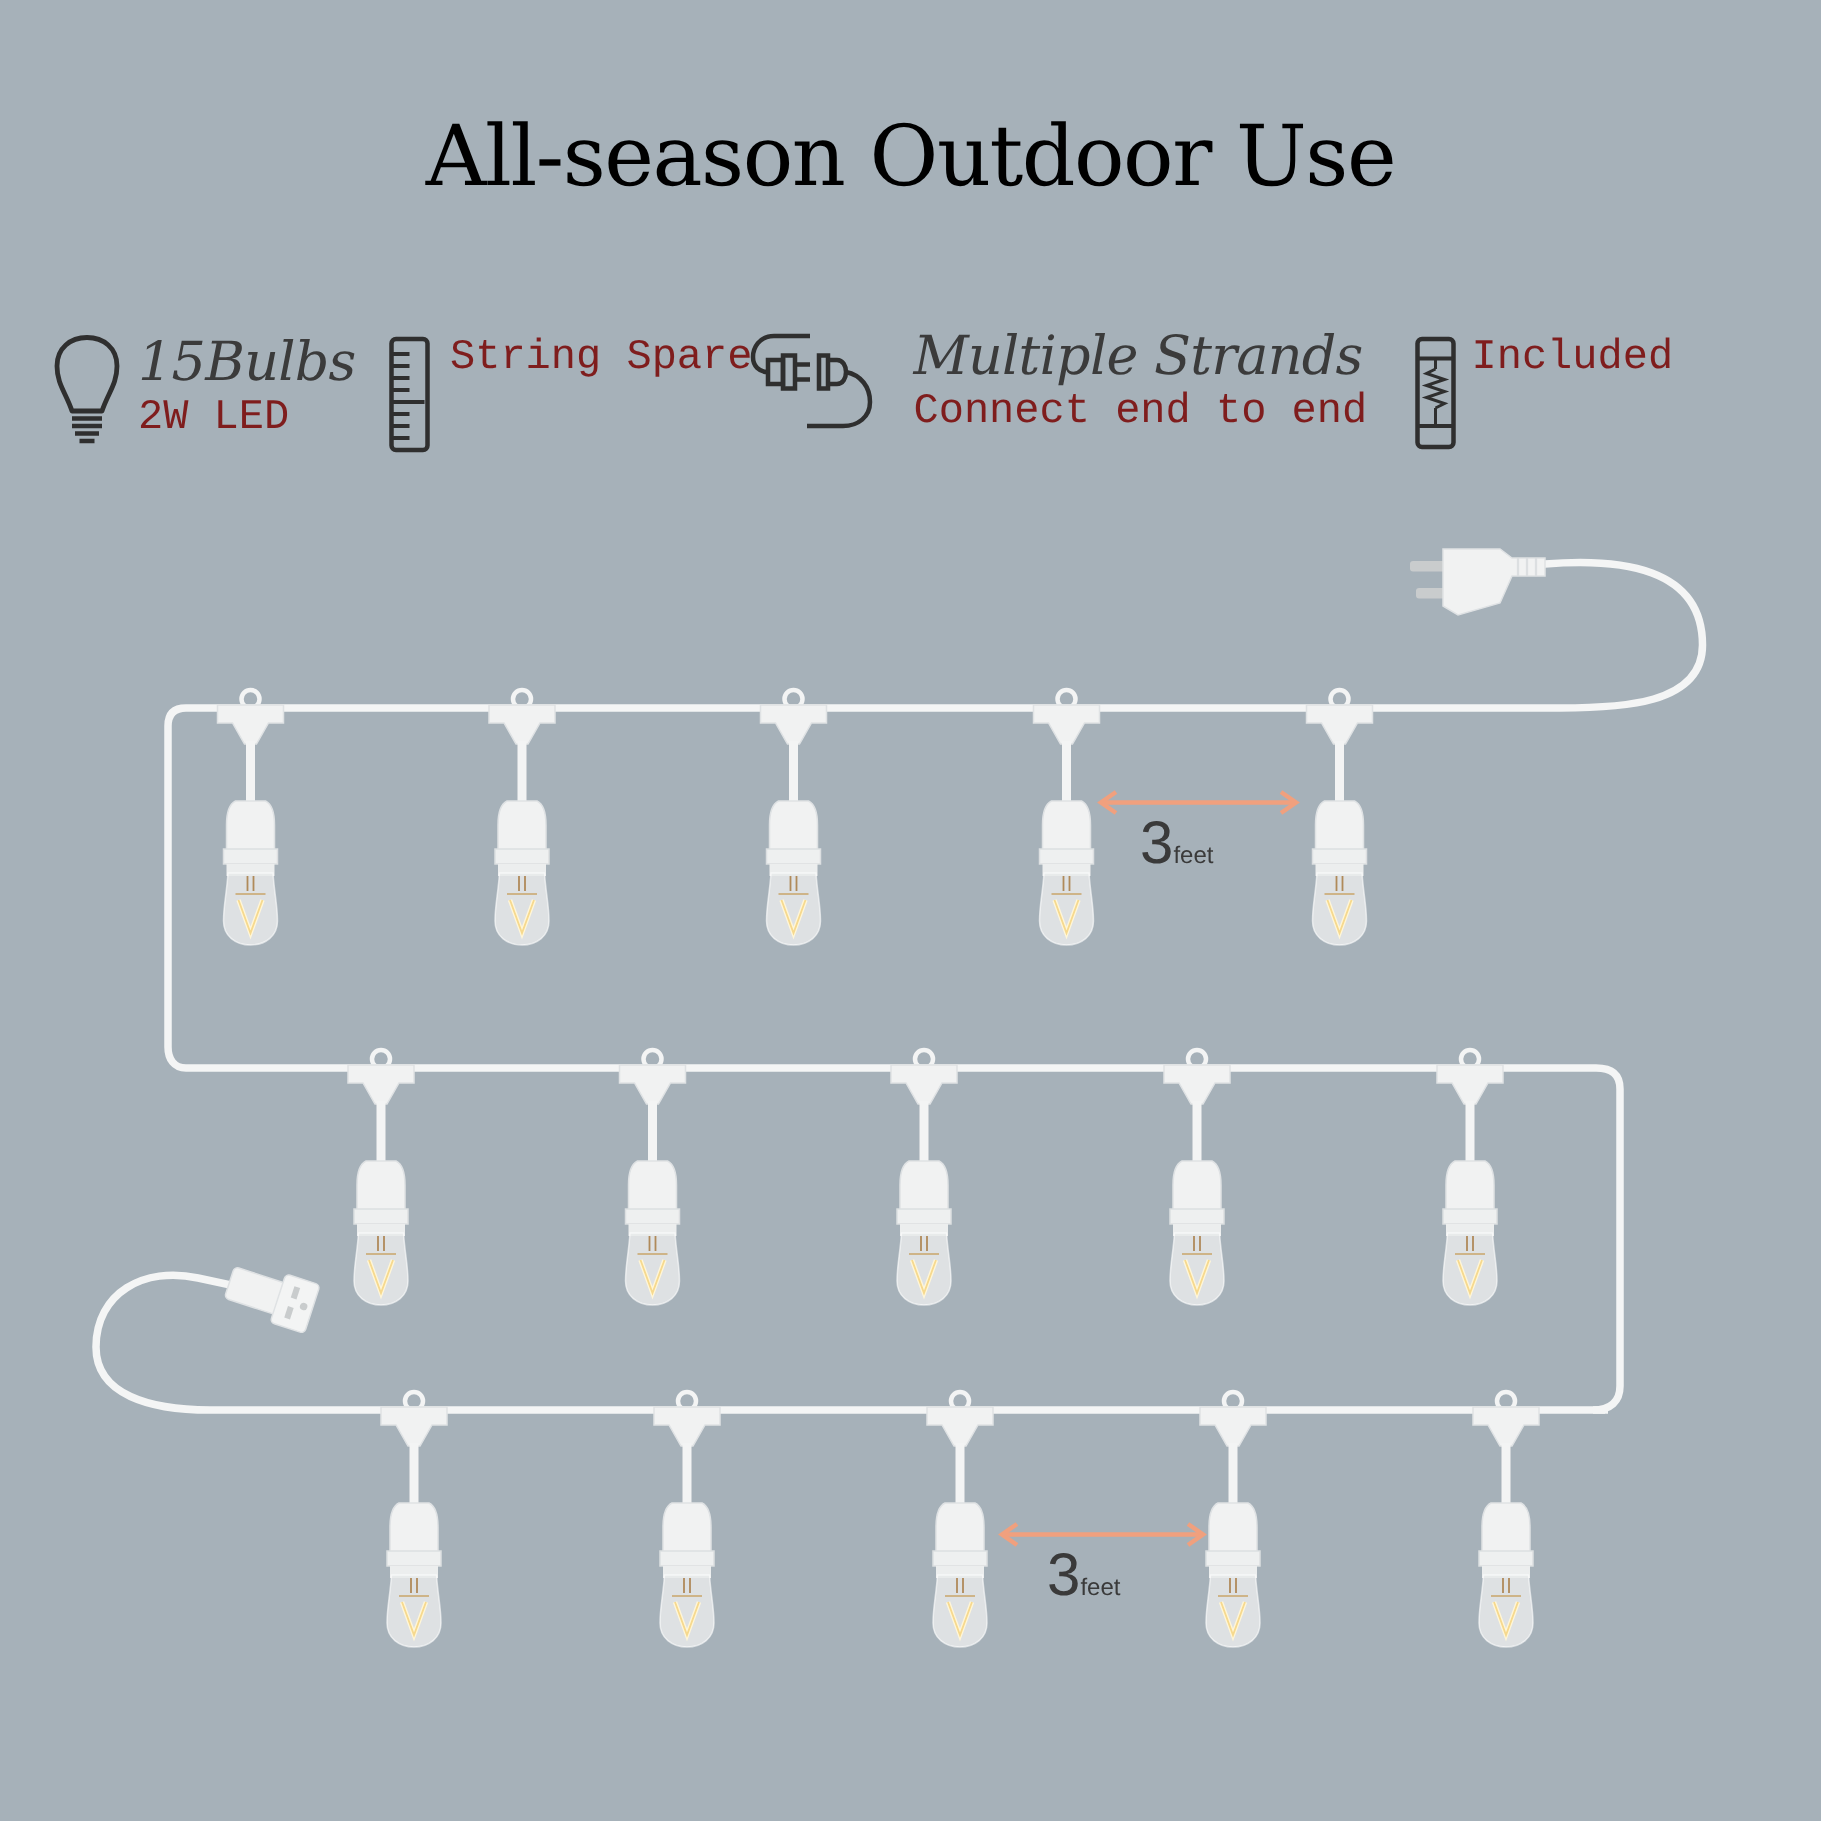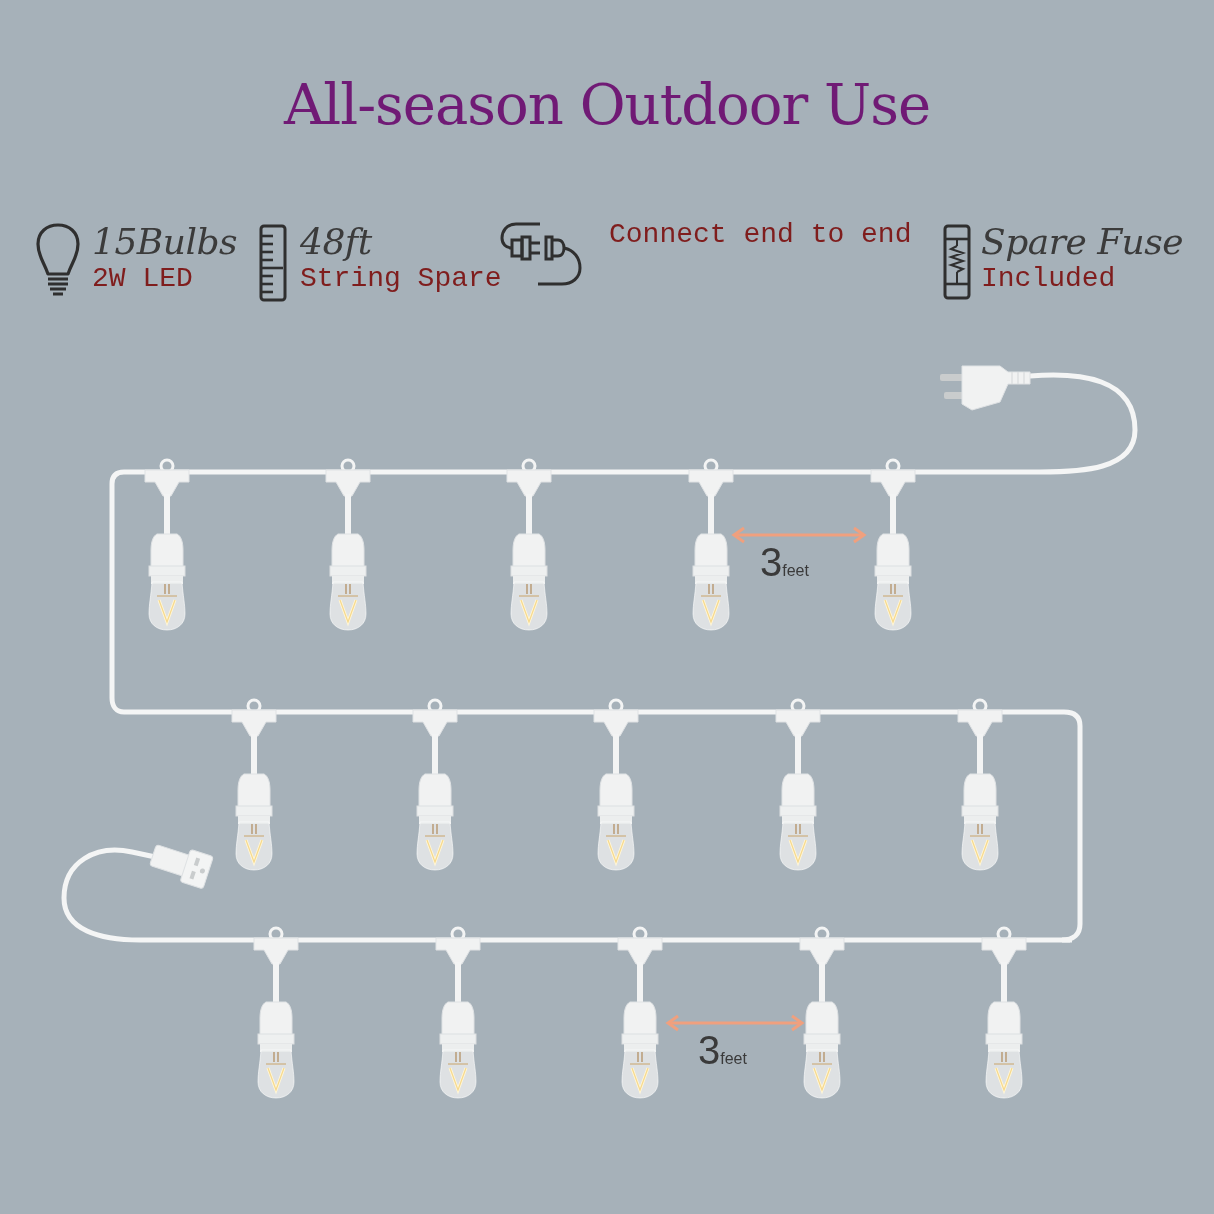--- a/index.html
+++ b/index.html
@@ -8,21 +8,21 @@
     background: #a6b1b9;
     position: relative;
     overflow: hidden;
     font-family: "Liberation Sans", sans-serif;
     color: #3a3a3a;
   }
   .title {
     position: absolute; left: 0; top: 72px; width: 1214px;
     text-align: center;
     font-family: "DejaVu Serif", "Liberation Serif", serif;
-    font-size: 56px; letter-spacing: -1px; color: #701a75;
+    font-size: 56px; letter-spacing: -1px; color: #000000;
   }
   .feature { position: absolute; }
   .feature .main {
     font-family: "DejaVu Serif", "Liberation Serif", serif;
     font-size: 36px; color: #3b3b3b; line-height: 40px; letter-spacing: -0.5px; font-style: italic;
   }
   .feature .sub {
     font-family: Liberation Mono, monospace;
     font-size: 28px; color: #7f1d1d; line-height: 34px;
   }
@@ -56,48 +56,47 @@
     <line x1="3" y1="20" x2="14" y2="20"></line>
     <line x1="3" y1="28" x2="14" y2="28"></line>
     <line x1="3" y1="36" x2="14" y2="36"></line>
     <line x1="3" y1="44" x2="24" y2="44"></line>
     <line x1="3" y1="52" x2="14" y2="52"></line>
     <line x1="3" y1="60" x2="14" y2="60"></line>
     <line x1="3" y1="68" x2="14" y2="68"></line>
   </g>
 </svg>
 <div class="feature" style="left:300px;top:222px">
-  <div class="main">48ft</div>
   <div class="sub">String Spare</div>
 </div>
 
 <svg class="ficon" style="left:498px;top:220px" width="100" height="68" viewBox="0 0 100 68">
   <path d="M42 4 H18 C8 4 4 12 4 18 C4 24 8 28 14 28" fill="none" stroke="#2f2f2f" stroke-width="3"></path>
   <rect x="14" y="20" width="10" height="16" fill="none" stroke="#2f2f2f" stroke-width="3"></rect>
   <rect x="24" y="17" width="8" height="22" fill="none" stroke="#2f2f2f" stroke-width="3"></rect>
   <line x1="32" y1="23" x2="42" y2="23" stroke="#2f2f2f" stroke-width="3"></line>
   <line x1="32" y1="33" x2="42" y2="33" stroke="#2f2f2f" stroke-width="3"></line>
   <rect x="48" y="17" width="6" height="22" fill="none" stroke="#2f2f2f" stroke-width="3"></rect>
   <path d="M54 20 H60 C64 20 66 24 66 28 C66 32 64 36 60 36 H54" fill="none" stroke="#2f2f2f" stroke-width="3"></path>
   <path d="M66 28 C76 30 82 38 82 48 C82 58 74 64 64 64 H40" fill="none" stroke="#2f2f2f" stroke-width="3"></path>
 </svg>
 <div class="feature" style="left:609px;top:218px">
+  <div class="main">Multiple Strands</div>
   <div class="sub">Connect end to end</div>
 </div>
 
 <svg class="ficon" style="left:943px;top:224px" width="28" height="76" viewBox="0 0 28 76">
   <rect x="2" y="2" width="24" height="72" rx="3" fill="none" stroke="#2f2f2f" stroke-width="3"></rect>
   <line x1="2" y1="15" x2="26" y2="15" stroke="#2f2f2f" stroke-width="2.6"></line>
   <line x1="2" y1="60" x2="26" y2="60" stroke="#2f2f2f" stroke-width="2.6"></line>
   <line x1="14" y1="15" x2="14" y2="22" stroke="#2f2f2f" stroke-width="2"></line>
   <polyline points="14,22 8,25 20,29 8,33 20,37 8,41 20,45 14,48" fill="none" stroke="#2f2f2f" stroke-width="2"></polyline>
   <line x1="14" y1="48" x2="14" y2="60" stroke="#2f2f2f" stroke-width="2"></line>
 </svg>
 <div class="feature" style="left:981px;top:222px">
-  <div class="main">Spare Fuse</div>
   <div class="sub">Included</div>
 </div>
 
 <svg class="diagram" viewBox="0 0 1214 1214" width="1214" height="1214">
   <defs>
     <g id="bulb">
 
       <circle cx="0" cy="-6" r="6" fill="none" stroke="#f3f4f4" stroke-width="3"></circle>
       <path d="M-22 -2 H22 V10 H12 L4 24 H-4 L-12 10 H-22 Z" fill="#f1f2f2" stroke="#dfe2e4" stroke-width="1"></path>
 

